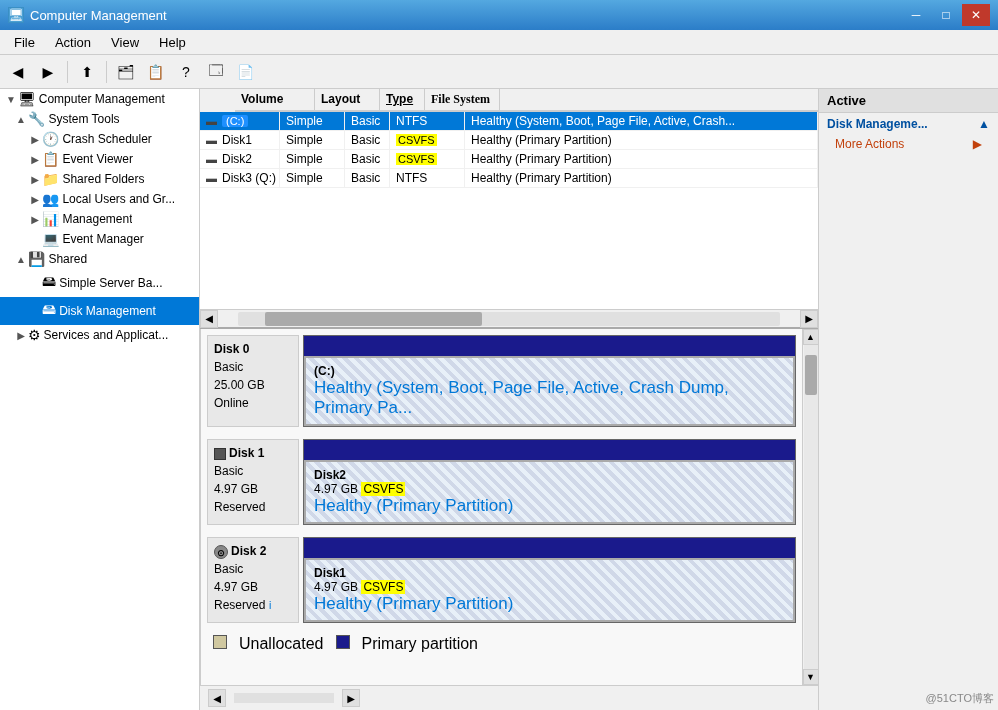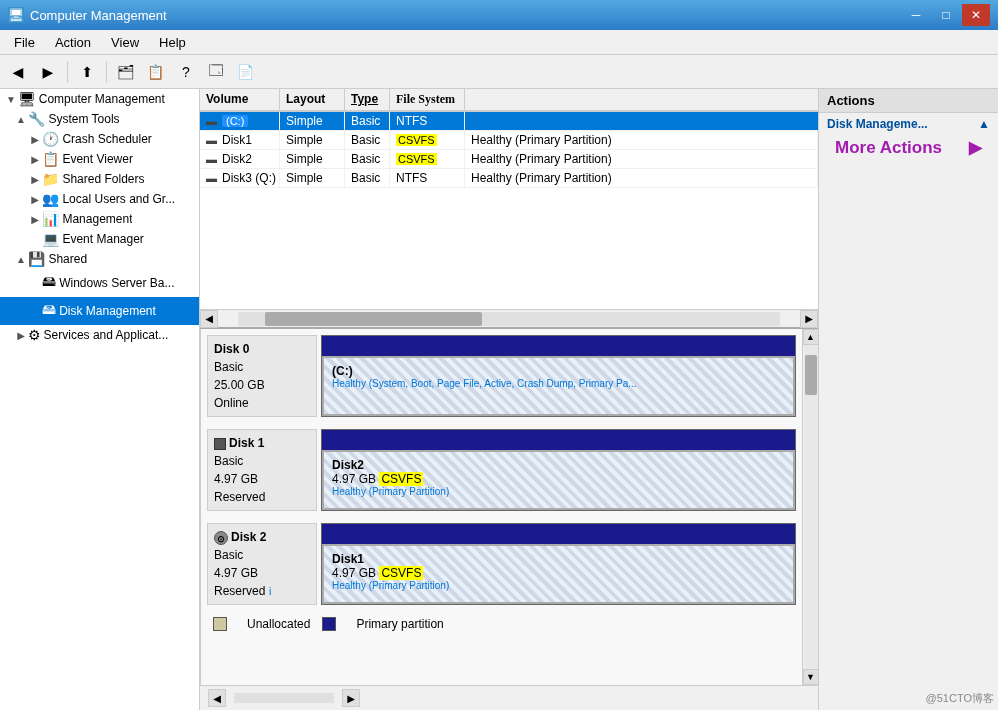--- a/index.html
+++ b/index.html
@@ -96,20 +96,21 @@
       overflow: hidden;
     }
 
     
     .table-header {
       display: flex;
       background: #f0f0f0;
       border-bottom: 2px solid #ccc;
       font-size: 12px;
       font-weight: bold;
+      margin-left: 35px;
     }
     .th {
       padding: 3px 6px;
       border-right: 1px solid #ccc;
       cursor: pointer;
       user-select: none;
       white-space: nowrap;
     }
     .th-volume { width: 80px; }
     .th-layout { width: 65px; }
@@ -186,21 +187,21 @@
       border-left: 1px solid #ccc;
       padding: 6px;
     }
 
     .disk-block {
       display: flex;
       margin-bottom: 12px;
       min-height: 80px;
     }
     .disk-info {
-      width: 110px;
+      width: 92px;
       flex-shrink: 0;
       padding: 4px 6px;
       font-size: 12px;
       line-height: 1.5;
       background: #e8e8e8;
       border: 1px solid #ccc;
       margin-right: 4px;
     }
     .disk-info-title { font-weight: bold; font-size: 12px; }
     .disk-header-bar {
@@ -215,21 +216,21 @@
         #d0d8e8 4px,
         #e8f0f8 4px,
         #e8f0f8 8px
       );
       border: 2px solid #aaa;
       padding: 6px 8px;
       font-size: 12px;
     }
     .partition-title { font-weight: bold; font-size: 12px; }
     .partition-size { font-size: 12px; color: #000; }
-    .partition-status { color: #0078d7; font-size: 10px; }
+    .partition-status { color: #0078d7; font-size: 17px; }
     .csvfs-badge { background: yellow; color: #000; padding: 0 2px; font-size: 12px; }
     .disk-icon-img { display: inline-block; width: 14px; height: 14px; background: #888; border-radius: 50%; border: 1px solid #555; vertical-align: middle; margin-right: 3px; font-size: 9px; text-align: center; line-height: 14px; }
     .disk-icon-sq { display: inline-block; width: 12px; height: 12px; background: #555; border: 1px solid #333; vertical-align: middle; margin-right: 3px; }
 
     
     .actions-panel {
       width: 180px;
       flex-shrink: 0;
       background: #f0f0f0;
       border-left: 1px solid #ccc;
@@ -247,27 +248,26 @@
       font-weight: bold;
       display: flex;
       align-items: center;
       justify-content: space-between;
       cursor: pointer;
       color: #0050a0;
       font-size: 12px;
     }
     .actions-item {
       padding: 2px 16px;
-      color: #a21caf;
+      color: #c2410c;
       cursor: pointer;
-      font-size: 17px;
+      font-size: 12px;
       display: flex;
       align-items: center;
       justify-content: space-between;
-      font-weight: bold;
     }
 
     
     .status-bar {
       height: 25px;
       background: #f0f0f0;
       border-top: 1px solid #ccc;
       display: flex;
       align-items: center;
       padding: 0 8px;
@@ -279,21 +279,21 @@
       gap: 4px;
     }
 
     
     .legend {
       display: flex;
       align-items: center;
       gap: 12px;
       padding: 0 6px;
     }
-    .legend-item { display: flex; gap: 20px; font-size: 12px; }
+    .legend-item { display: flex; gap: 12px; font-size: 16px; }
     .legend-box { width: 14px; height: 14px; border: 1px solid #555; }
     .legend-unalloc { background: #d0c8a0; }
     .legend-primary { background: #1a1a8c; }
 
     
     .v-scrollbar {
       width: 16px;
       background: #f0f0f0;
       border-left: 1px solid #ccc;
       display: flex;
@@ -405,21 +405,21 @@
     </div>
 
     <div class="tree-item indent1">
       <span class="tree-expand">▲</span>
       <span class="tree-icon">💾</span>
       <span class="tree-label">Shared</span>
     </div>
     <div class="tree-item indent2">
       <span class="tree-expand">&nbsp;</span>
       <span class="tree-icon">🖴</span>
-      <span class="tree-label">Windows Server Ba...</span>
+      <span class="tree-label">Simple Server Ba...</span>
     </div>
     <div class="tree-item indent2 selected">
       <span class="tree-expand">&nbsp;</span>
       <span class="tree-icon">🖴</span>
       <span class="tree-label">Disk Management</span>
     </div>
 
     <div class="tree-item indent1">
       <span class="tree-expand">▶</span>
       <span class="tree-icon">⚙</span>
@@ -443,20 +443,21 @@
         <div style="overflow-y:auto; flex:1; background:white;">
 
           <div class="table-row selected">
             <div class="td td-volume">
               <span class="disk-icon">▬</span>
               <span class="vol-badge">(C:)</span>
             </div>
             <div class="td td-layout">Simple</div>
             <div class="td td-type">Basic</div>
             <div class="td td-fs">NTFS</div>
+            <div class="td td-status">Healthy (System, Boot, Page File, Active, Crash...</div>
           </div>
 
           <div class="table-row">
             <div class="td td-volume">
               <span class="disk-icon">▬</span>
               Disk1
             </div>
             <div class="td td-layout">Simple</div>
             <div class="td td-type">Basic</div>
             <div class="td td-fs"><span class="fs-badge-yellow">CSVFS</span></div>
@@ -578,21 +579,21 @@
     <div class="status-bar">
       <div class="status-scroll">
         <div class="scroll-arrow">◀</div>
         <div style="width:100px; height:10px; background:#e0e0e0; margin:0 4px;"></div>
         <div class="scroll-arrow">▶</div>
       </div>
     </div>
   </div>
 
   <div class="actions-panel">
-    <div class="actions-title">Actions</div>
+    <div class="actions-title">Active</div>
     <div class="actions-section-title">
       <span>Disk Manageme...</span>
       <span>▲</span>
     </div>
     <div class="actions-item">
       <span>More Actions</span>
       <span>▶</span>
     </div>
   </div>
 

